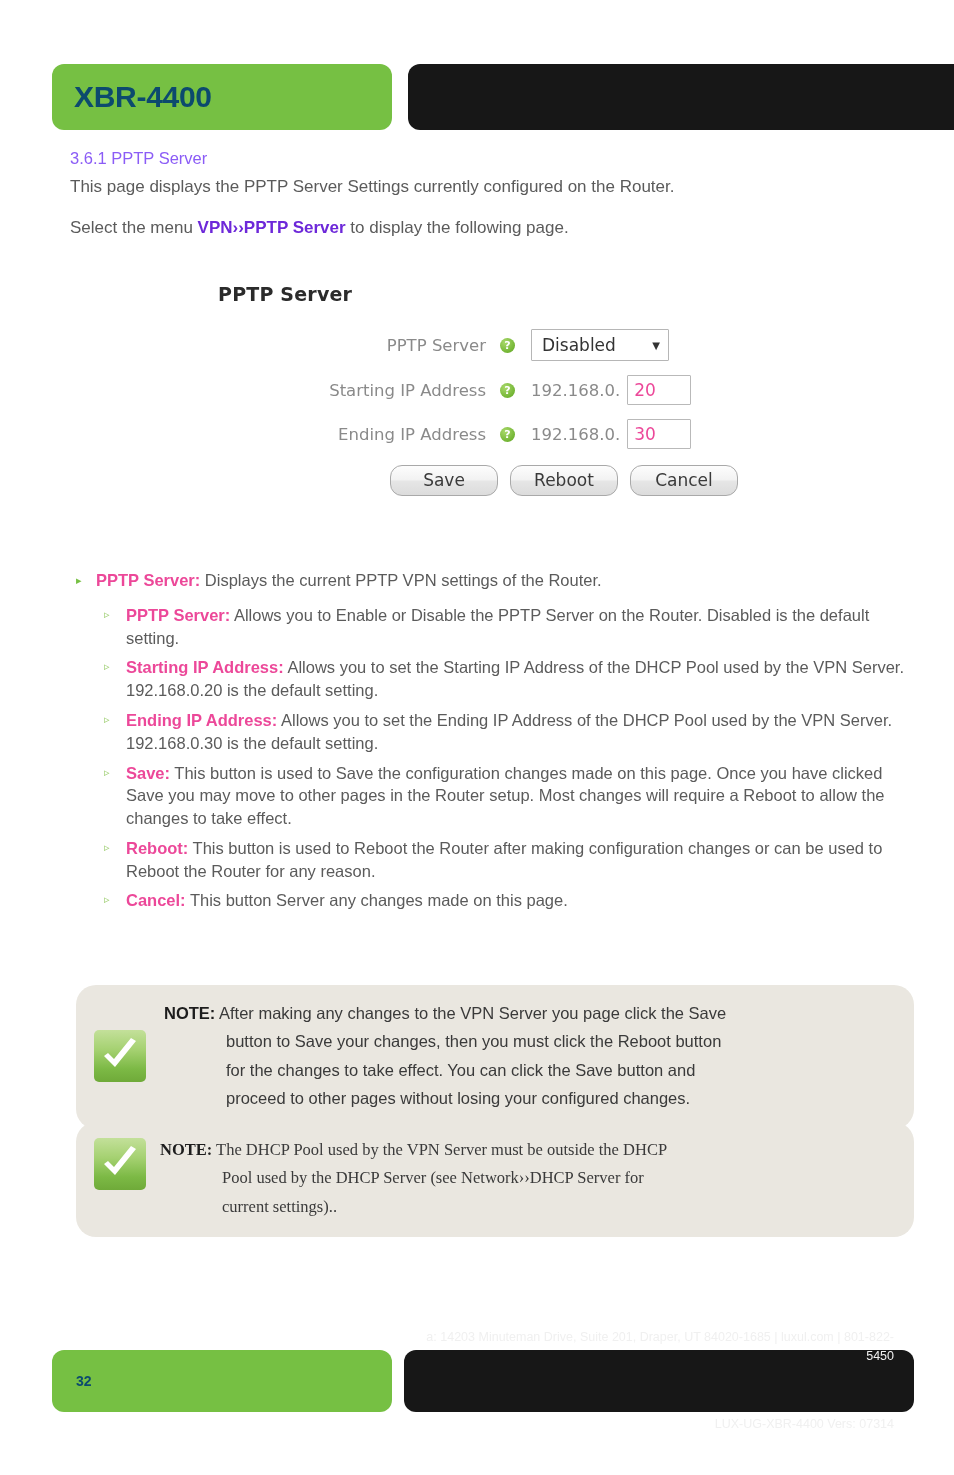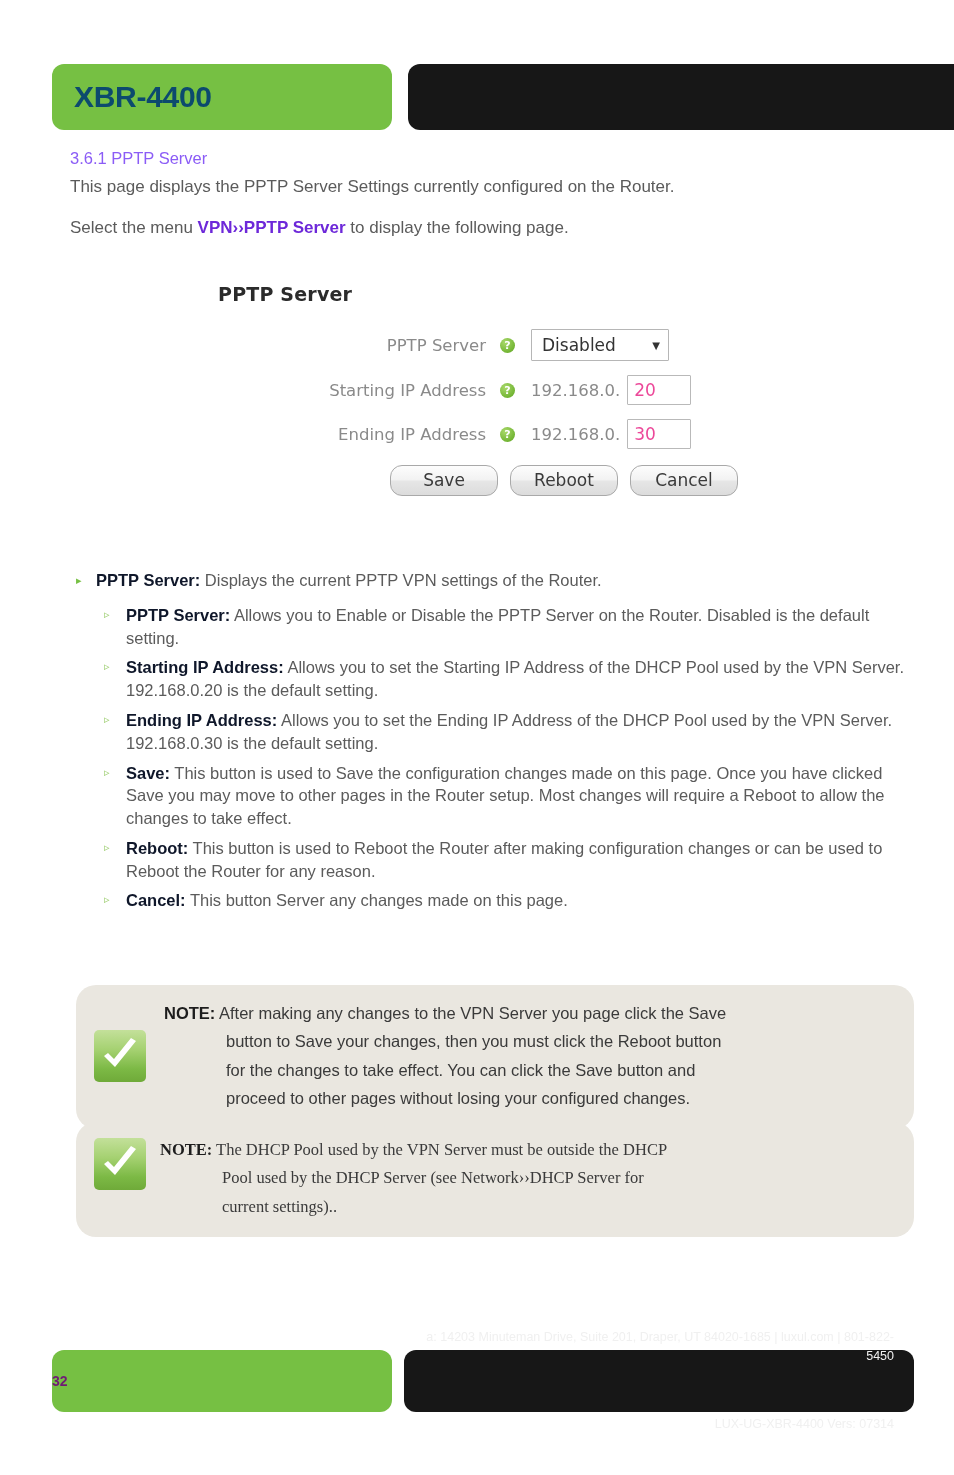--- a/index.html
+++ b/index.html
@@ -195,21 +195,21 @@
     padding-left: 28px;
   }
   .bullet-l2 .marker {
     color: #9ccd6f;
     font-size: 11px;
     line-height: 1.85;
     width: 22px;
     flex: 0 0 22px;
   }
   .bullet-text { flex: 1; color: #5b5b5b; }
-  .bullet-text b { color: #0f172a; font-weight: bold; }
+  .bullet-text b { color: #ec4899; font-weight: bold; }
 
   
   .note {
     position: absolute;
     left: 76px;
     width: 838px;
     background: #eae7e0;
     border-radius: 20px;
     display: flex;
     padding: 14px 22px 16px 18px;
@@ -247,23 +247,24 @@
     left: 52px;
     top: 1350px;
     width: 340px;
     height: 62px;
     background: #76c043;
     border-radius: 12px;
     display: flex;
     align-items: center;
   }
   .page-number {
-    color: #701a75;
+    color: #0c4a6e;
     font-size: 14px;
     font-weight: bold;
+    padding-left: 24px;
   }
   .footer-black {
     position: absolute;
     left: 404px;
     top: 1350px;
     width: 510px;
     height: 62px;
     background: #171717;
     border-radius: 12px;
     display: flex;

